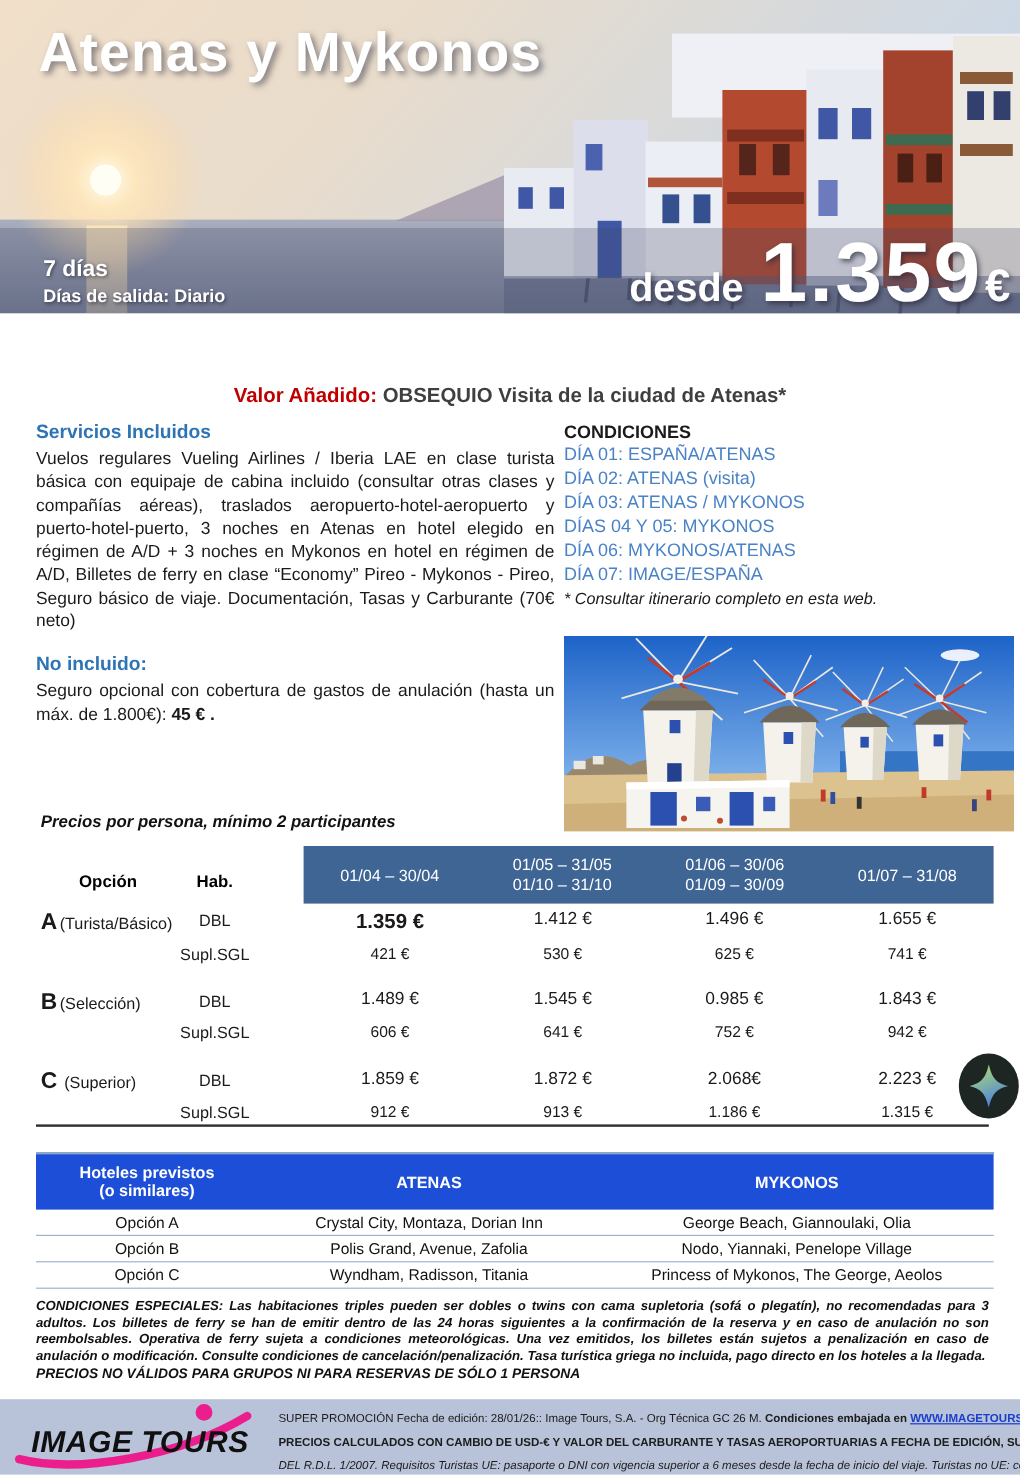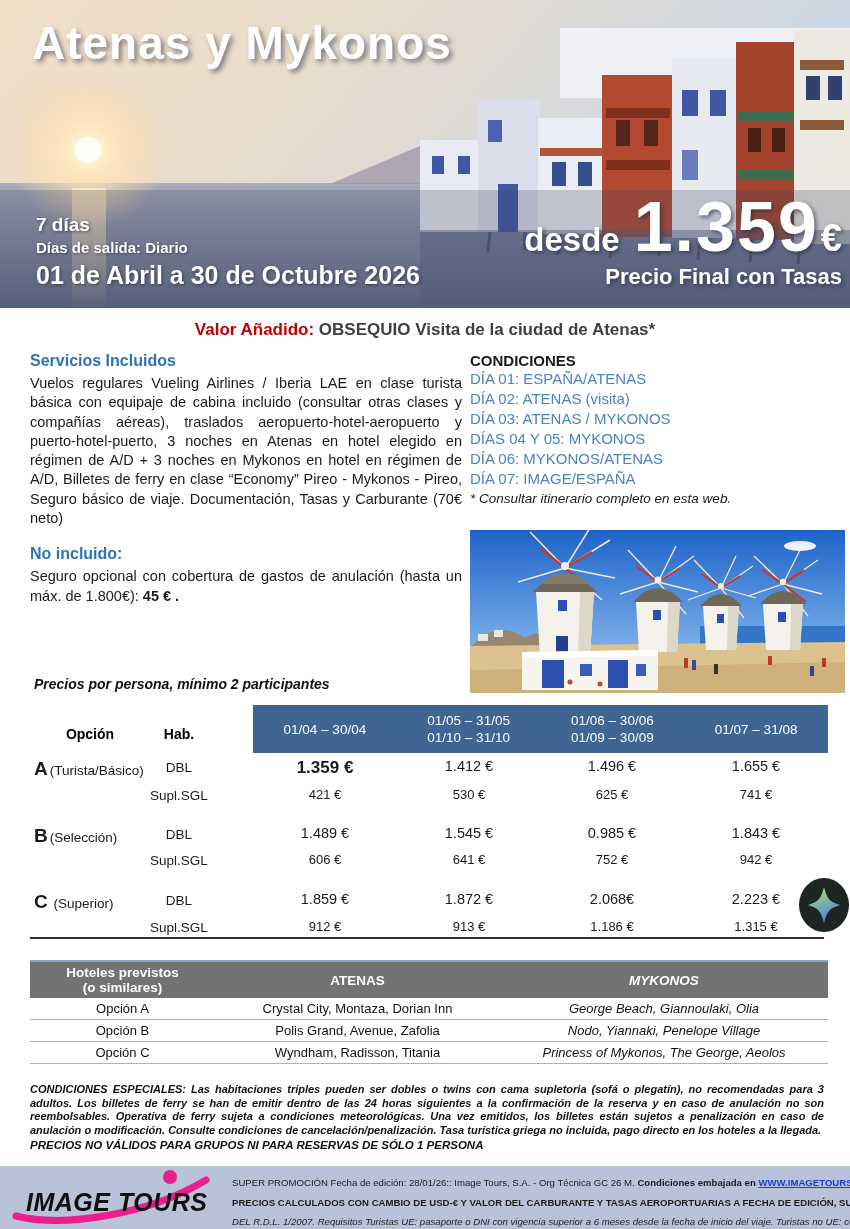--- a/index.html
+++ b/index.html
@@ -1,21 +1,21 @@
 <!DOCTYPE html>
 <html><head>
 <meta charset="utf-8">
 <style>
   * { box-sizing: border-box; }
   html,body { margin:0; padding:0; }
   body { width:850px; height:1229px; background:#fff; font-family:"Liberation Sans", sans-serif; position:relative; overflow:hidden; }
   .page { position:absolute; inset:0; }
 
   
-  .hero { position:absolute; left:0; top:0; width:850px; height:308px; overflow:hidden; }
+  .hero { position:absolute; left:0; top:0; width:850px; height:261px; overflow:hidden; }
   .hero svg.hero-art { position:absolute; inset:0; display:block; }
   .hero-shade { position:absolute; left:0; top:190px; width:850px; height:118px; background:rgba(66,70,96,.26); }
   .hero-title { position:absolute; left:32px; top:16px; margin:0; font-size:46px; font-weight:bold; color:#fff; letter-spacing:1px; text-shadow:3px 3px 5px rgba(60,60,75,.6); }
   .hero-info { position:absolute; left:36px; top:214px; color:#fff; text-shadow:1px 1px 3px rgba(40,40,55,.7); }
   .hi-days { font-size:19px; font-weight:bold; }
   .hi-dep  { font-size:15px; font-weight:bold; margin-top:3px; }
   .hi-dates{ font-size:25px; font-weight:bold; margin-top:5px; }
   .hero-price { position:absolute; right:8px; top:192px; text-align:right; color:#fff; text-shadow:2px 2px 4px rgba(40,40,55,.65); }
   .hp-row { display:flex; align-items:baseline; justify-content:flex-end; }
   .hp-desde { font-size:33px; font-weight:bold; margin-right:14px; }
@@ -60,23 +60,23 @@
   .pv.big { font-size:17px; font-weight:800; }
   .c1{left:250px} .c2{left:394px} .c3{left:537px} .c4{left:681px}
   .t-a1{top:58px} .t-a2{top:87px} .t-b1{top:125px} .t-b2{top:152px} .t-c1{top:191px} .t-c2{top:219px}
   .pt-rule { position:absolute; left:30px; top:237px; width:794px; border-top:2px solid #2f2f2f; }
 
   
   .badge { position:absolute; left:798px; top:877px; width:52px; height:56px; }
 
   
   .hotels { position:absolute; left:30px; top:960px; width:798px; font-size:13px; }
-  .ht-header { display:flex; background:#737373; color:#fff; font-weight:bold; height:38px; border-top:2px solid #8aa6c9; }
+  .ht-header { display:flex; background:#1d4ed8; color:#fff; font-weight:bold; height:48px; border-top:2px solid #8aa6c9; }
   .ht-header > div { display:flex; flex-direction:column; align-items:center; justify-content:center; line-height:15px; font-size:13.5px; }
-  .ht-c1 { width:185px; } .ht-c2 { width:285px; } .ht-c3 { width:328px;font-style:italic; }
+  .ht-c1 { width:185px; } .ht-c2 { width:285px; } .ht-c3 { width:328px; }
   .ht-row { display:flex; height:22px; align-items:center; border-bottom:1.5px solid #9db3d1; color:#111; }
   .ht-row > div { text-align:center; }
 
   
   .conditions { position:absolute; left:30px; top:1083px; width:794px; font-size:11px; line-height:13.6px; font-style:italic; color:#111; text-align:justify; }
   .conditions .c-label { font-weight:bold; }
   .conditions .c-body { font-weight:600; }
   .cond-caps { margin-top:2px; font-weight:bold; font-style:italic; font-size:11.5px; }
 
   

